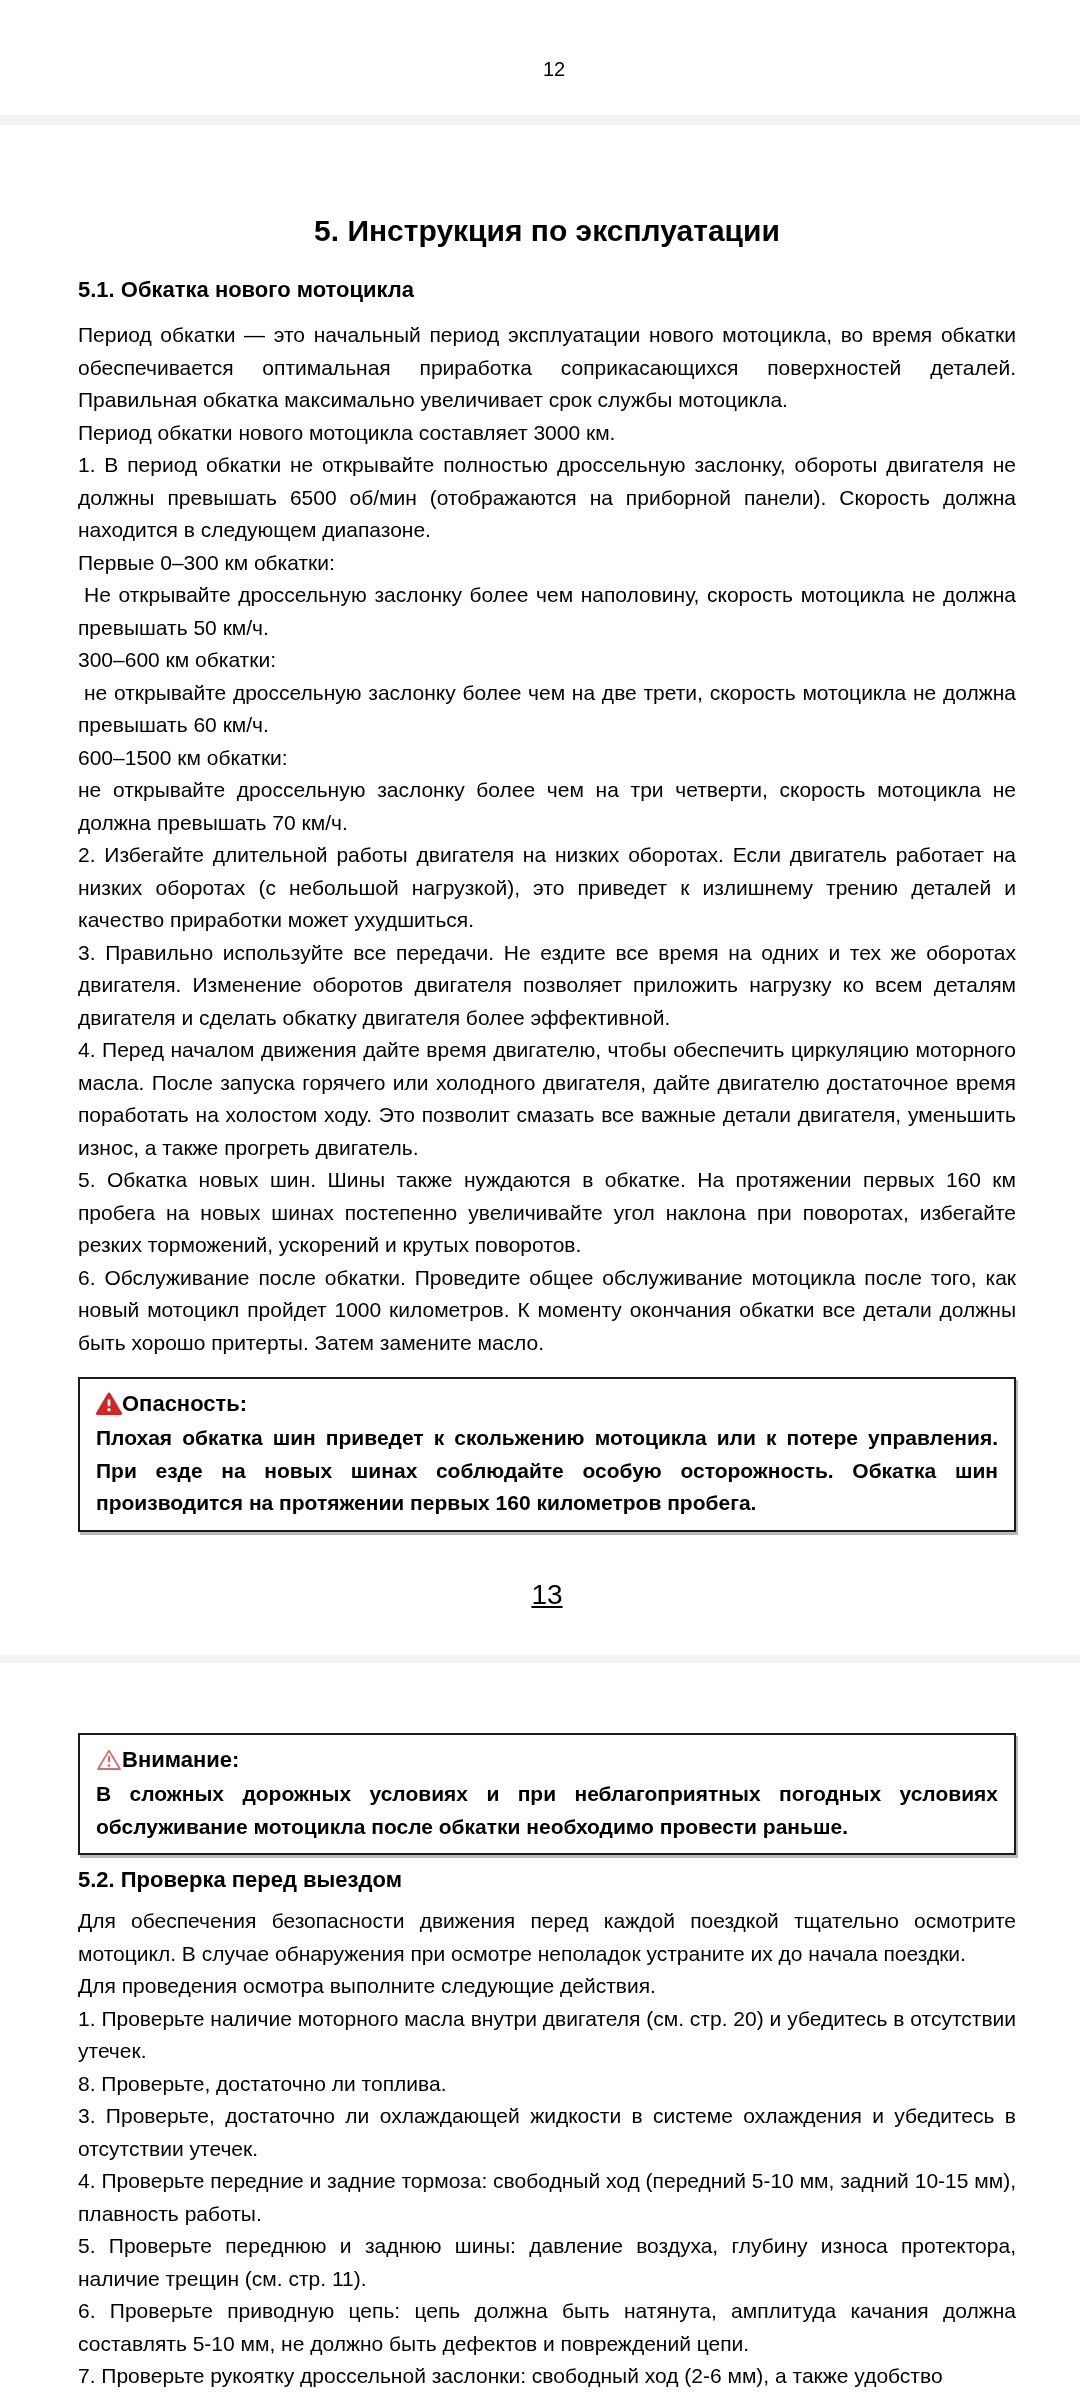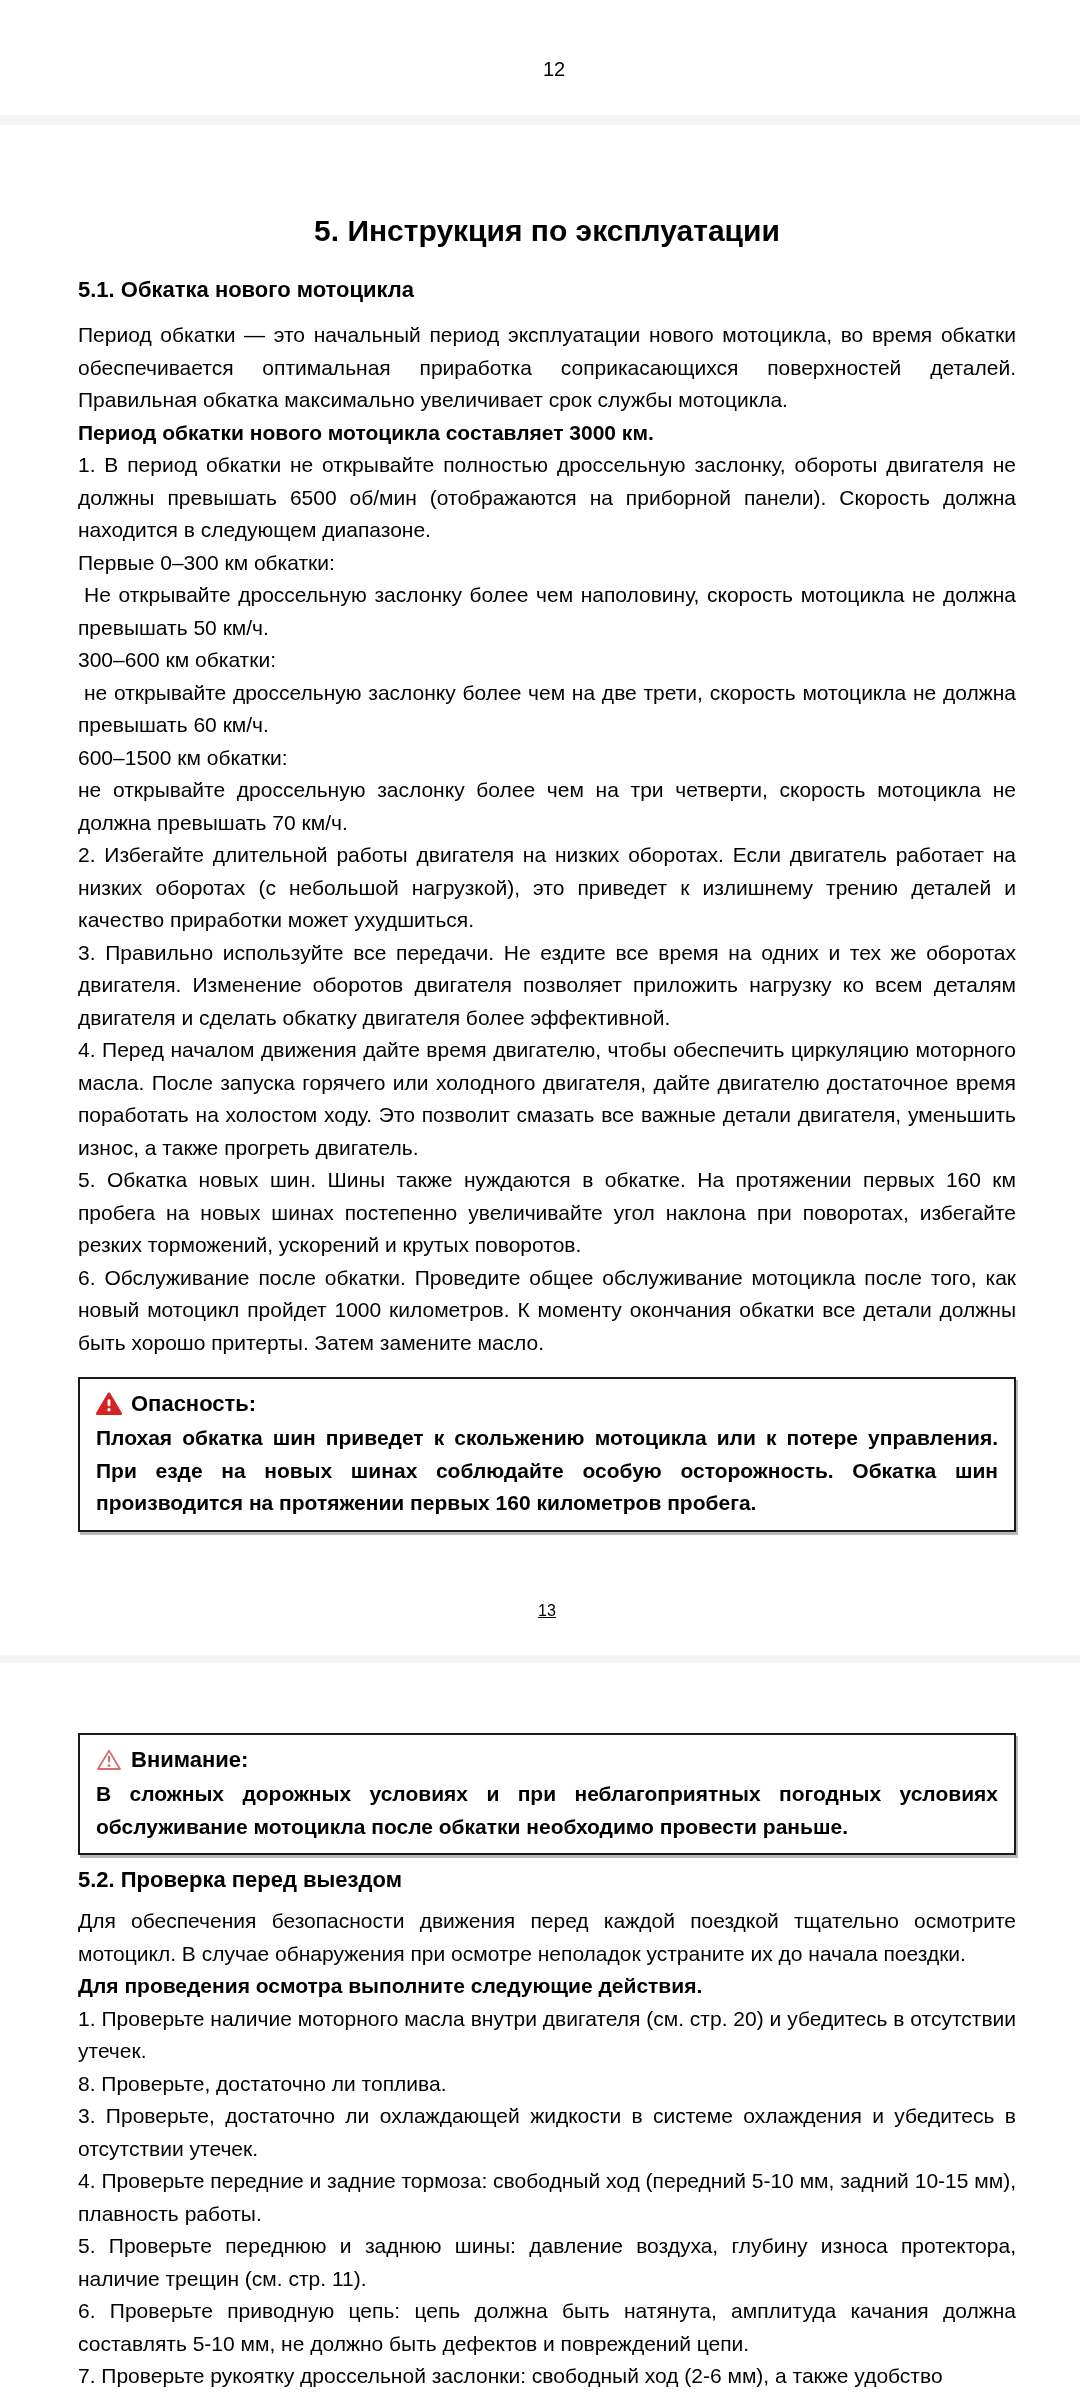--- a/index.html
+++ b/index.html
@@ -35,41 +35,41 @@
     font-size:22px; font-weight:bold; line-height:30px;
     margin:0 0 14px 0;
   }
   .h2-52 { margin:10px 0 10px 0; }
   .paragraphs p {
     margin:0;
     font-size:21px;
     line-height:32.5px;
     text-align:justify;
   }
-  .paragraphs p.bold { font-weight:bold; }
+  .paragraphs p.bold { font-weight:normal; }
   .paragraphs p.indent { text-indent:6px; }
   .notice-box {
     border:2px solid #1b1b1b;
     box-shadow:2px 3px 0 rgba(0,0,0,0.28);
     padding:8px 16px 10px 16px;
     background:#ffffff;
   }
   .notice-box.danger { margin-top:18px; }
   .notice-box.attention { margin-top:0; }
-  .notice-title-row { display:flex; align-items:center; gap:9px; height:34px; }
+  .notice-title-row { display:flex; align-items:center; gap:0; height:34px; }
   .notice-title { font-size:22px; font-weight:bold; }
   .notice-body {
     font-size:21px; font-weight:bold; line-height:32.5px;
     text-align:justify; margin-top:1px;
   }
   .icon { display:inline-flex; align-items:center; }
   .pn-13 {
-    margin-top:68px;
+    margin-top:52px;
     text-align:center;
-    font-size:16px; line-height:22px;text-decoration:underline;
+    font-size:28px; line-height:22px;text-decoration:underline;
   }
 </style>
 </head>
 <body>
 
 <div class="screen">
 
   <section class="page-tail">
     <div class="page-number">12</div>
   </section>

